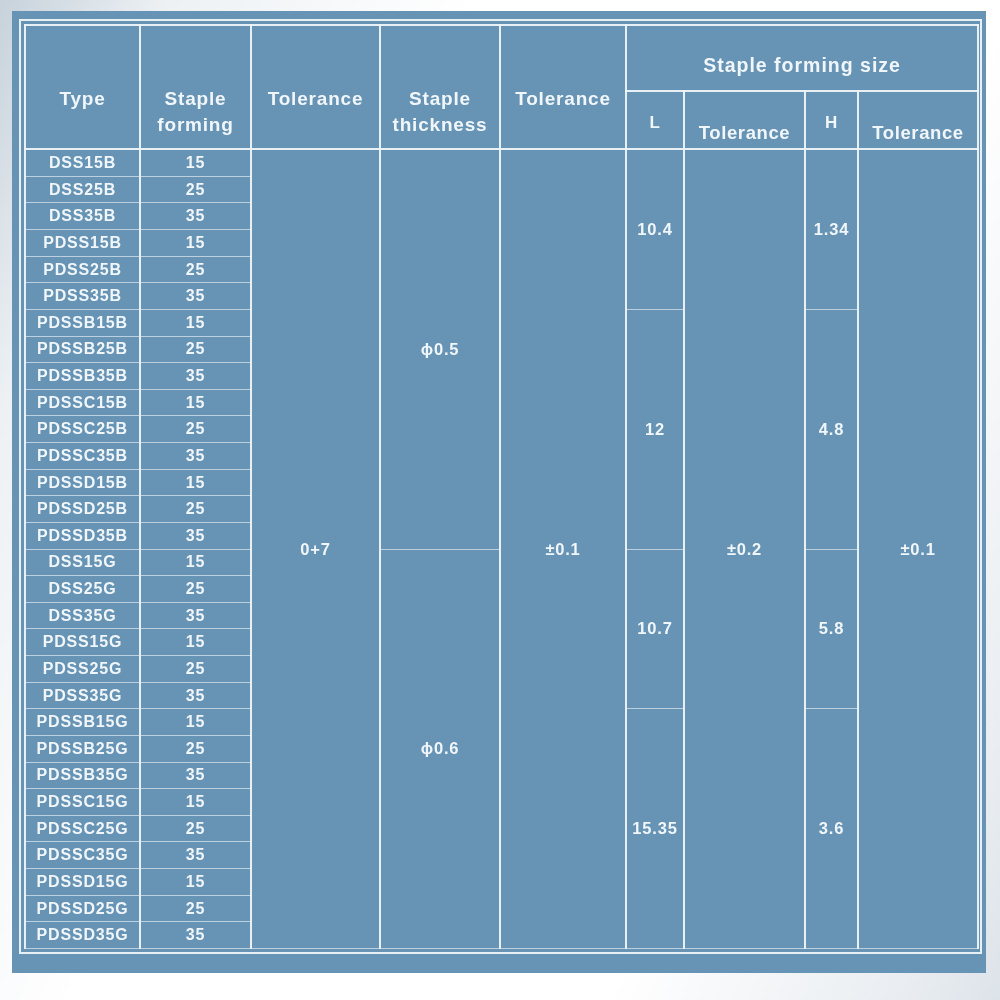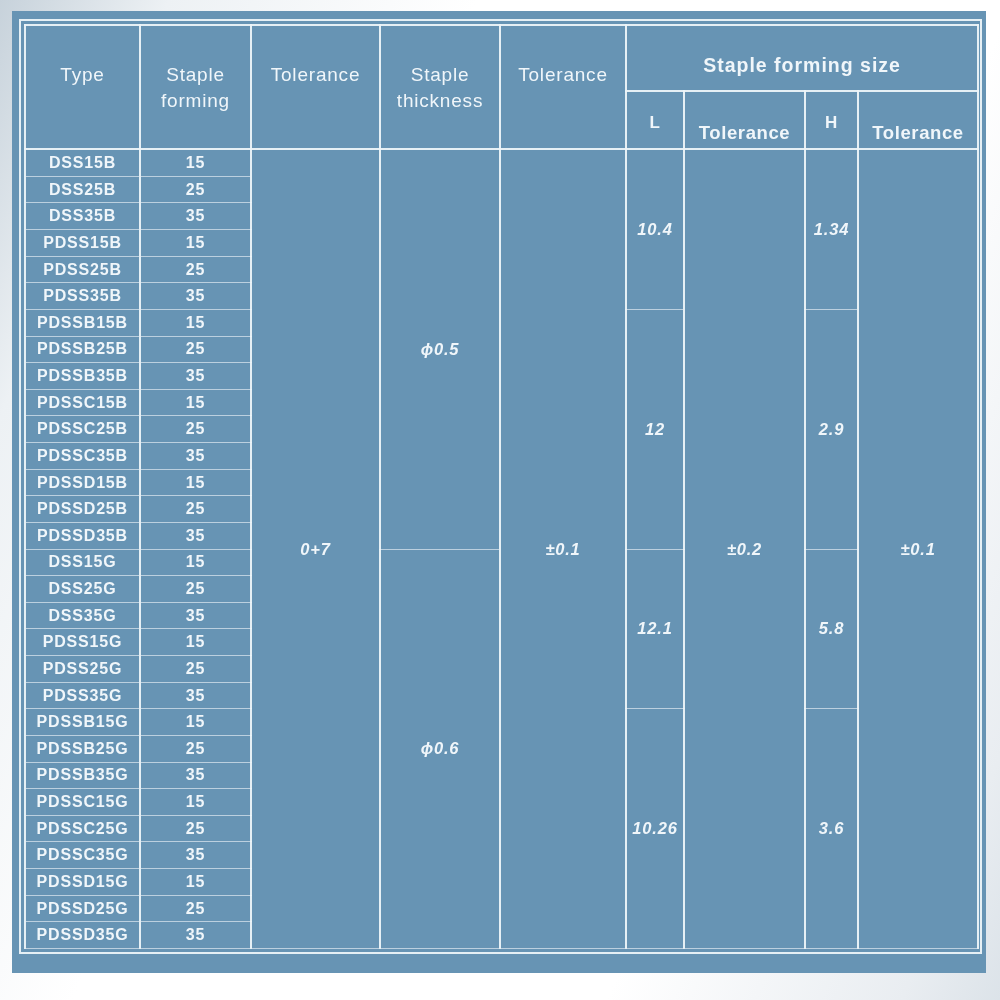--- a/index.html
+++ b/index.html
@@ -38,32 +38,32 @@
     text-align: center; vertical-align: middle;
     padding: 0; overflow: hidden; white-space: nowrap;
   }
   thead th {
     border-top: 2px solid var(--grid-strong, #edf4f9);
     border-bottom: 2px solid var(--grid-strong, #edf4f9);
   }
   thead tr.r1 { height: 66px; }
   thead tr.r2 { height: 58px; }
   .h-main {
-    font-size: 19px; font-weight: 400; letter-spacing: 0.8px;
-    vertical-align: top; padding-top: 36px; line-height: 1.35;
+    font-size: 19px; font-weight: 700; letter-spacing: 0.8px;
+    vertical-align: top; padding-top: 60px; line-height: 1.35;
     white-space: normal;
   }
   .h-forming {
     font-size: 19.5px; font-weight: 700; letter-spacing: 1px;
     vertical-align: middle; padding-top: 14px;
   }
   .h-lh { font-size: 17px; font-weight: 700; letter-spacing: 0.5px; vertical-align: middle; padding-top: 6px; }
   .h-tol { font-size: 18.5px; font-weight: 700; letter-spacing: 0.6px; vertical-align: bottom; padding-bottom: 4px; }
   tbody td { font-size: 16px; font-weight: 700; letter-spacing: 0.8px; }
-  td.c-merge { font-size: 16.5px; letter-spacing: 0.8px; font-style: italic; }
+  td.c-merge { font-size: 16.5px; letter-spacing: 0.8px; }
 </style>
 </head>
 <body>
 
 <div class="page">
   <div class="panel">
     <div class="frame">
       <table class="spec">
         <colgroup>
           <col style="width:115px">
@@ -121,21 +121,21 @@
               <td class="c-qty">25</td>
             </tr>
             <tr>
               <td class="c-type">PDSS35B</td>
               <td class="c-qty">35</td>
             </tr>
             <tr>
               <td class="c-type">PDSSB15B</td>
               <td class="c-qty">15</td>
               <td class="c-merge" rowspan="9">12</td>
-              <td class="c-merge" rowspan="9">2.9</td>
+              <td class="c-merge" rowspan="9">4.8</td>
             </tr>
             <tr>
               <td class="c-type">PDSSB25B</td>
               <td class="c-qty">25</td>
             </tr>
             <tr>
               <td class="c-type">PDSSB35B</td>
               <td class="c-qty">35</td>
             </tr>
             <tr>
@@ -159,21 +159,21 @@
               <td class="c-qty">25</td>
             </tr>
             <tr>
               <td class="c-type">PDSSD35B</td>
               <td class="c-qty">35</td>
             </tr>
             <tr>
               <td class="c-type">DSS15G</td>
               <td class="c-qty">15</td>
               <td class="c-merge" rowspan="15">ϕ0.6</td>
-              <td class="c-merge" rowspan="6">12.1</td>
+              <td class="c-merge" rowspan="6">10.7</td>
               <td class="c-merge" rowspan="6">5.8</td>
             </tr>
             <tr>
               <td class="c-type">DSS25G</td>
               <td class="c-qty">25</td>
             </tr>
             <tr>
               <td class="c-type">DSS35G</td>
               <td class="c-qty">35</td>
             </tr>
@@ -185,21 +185,21 @@
               <td class="c-type">PDSS25G</td>
               <td class="c-qty">25</td>
             </tr>
             <tr>
               <td class="c-type">PDSS35G</td>
               <td class="c-qty">35</td>
             </tr>
             <tr>
               <td class="c-type">PDSSB15G</td>
               <td class="c-qty">15</td>
-              <td class="c-merge" rowspan="9">10.26</td>
+              <td class="c-merge" rowspan="9">15.35</td>
               <td class="c-merge" rowspan="9">3.6</td>
             </tr>
             <tr>
               <td class="c-type">PDSSB25G</td>
               <td class="c-qty">25</td>
             </tr>
             <tr>
               <td class="c-type">PDSSB35G</td>
               <td class="c-qty">35</td>
             </tr>

